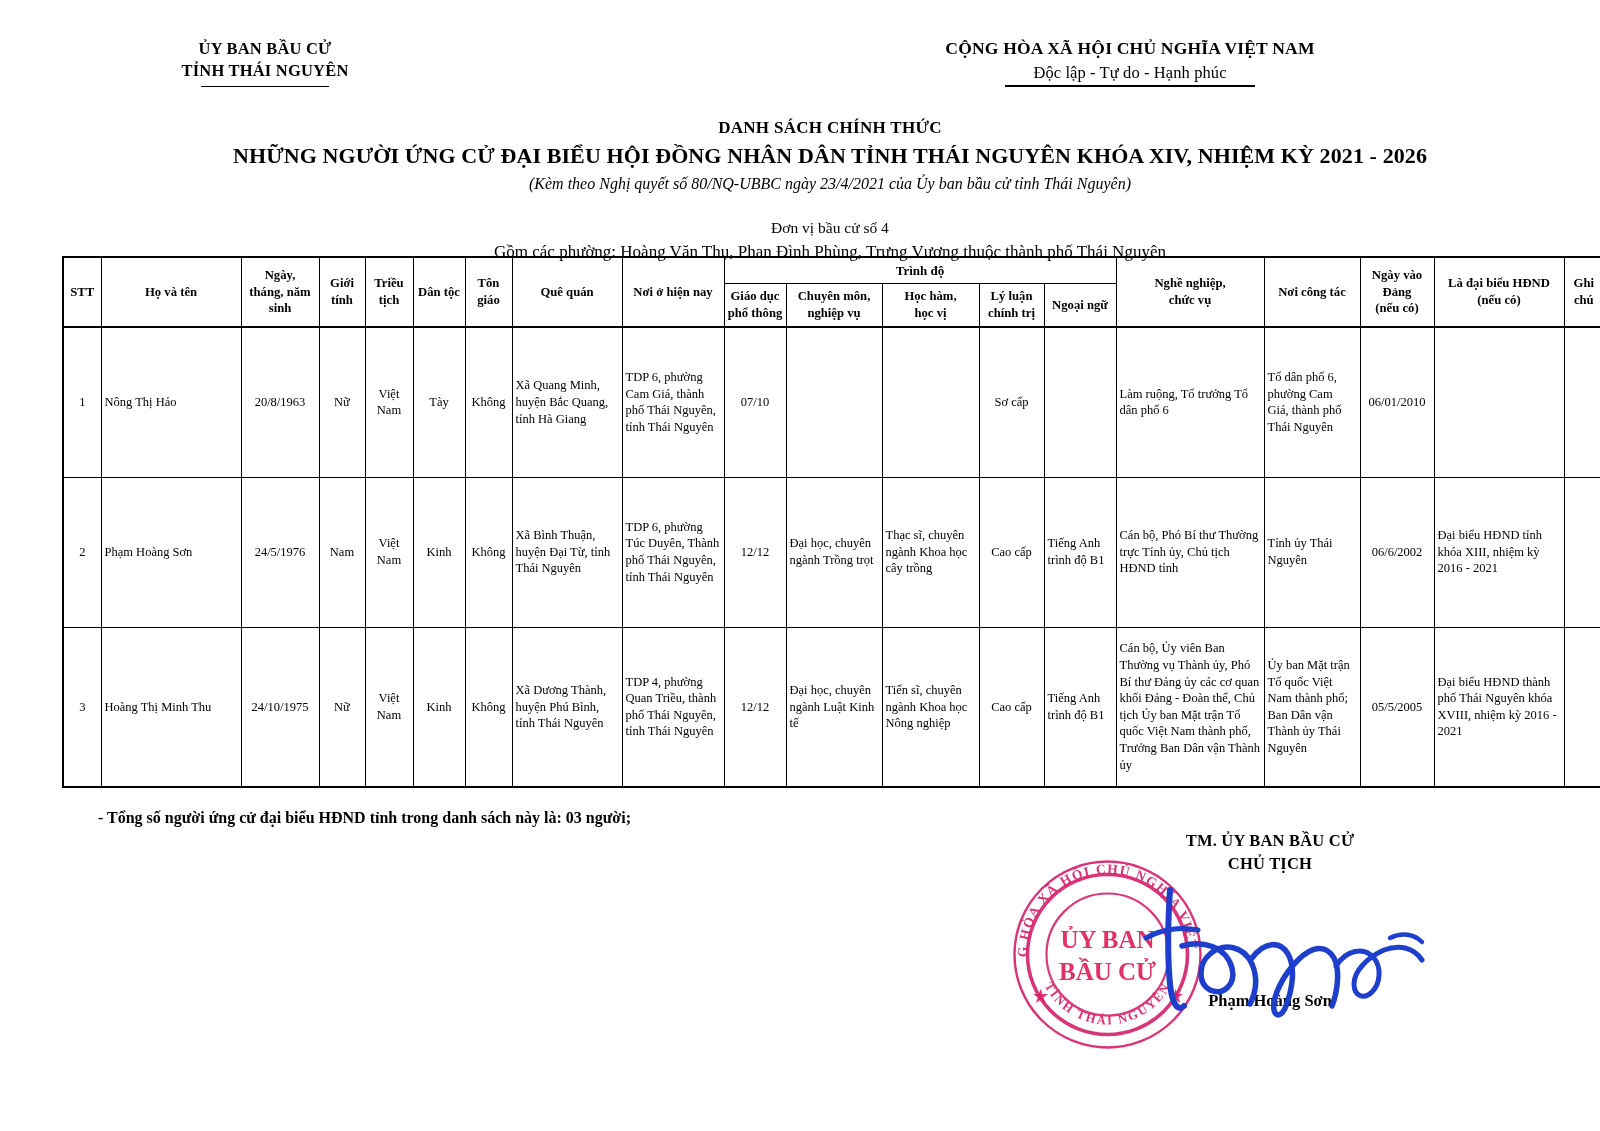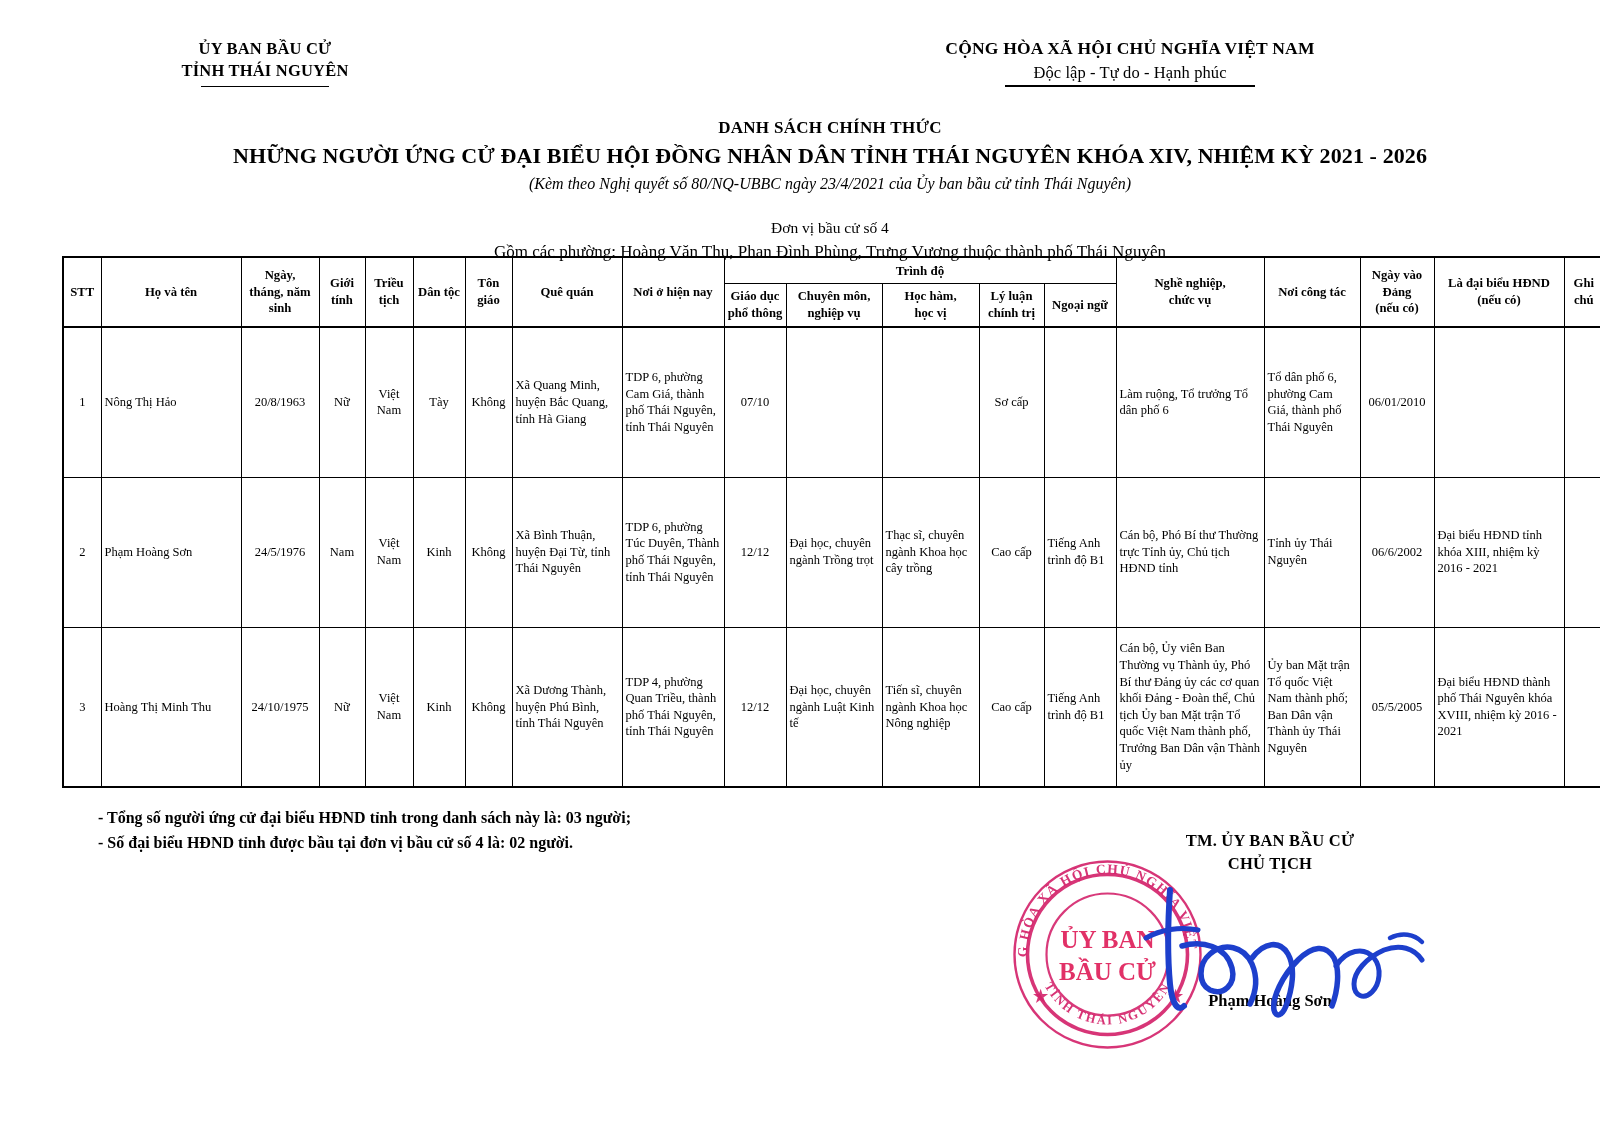--- a/index.html
+++ b/index.html
@@ -375,21 +375,20 @@
           <td class="l outer-bottom">Đại biểu HĐND thành phố Thái Nguyên khóa XVIII, nhiệm kỳ 2016 - 2021</td>
           <td class="c outer-right outer-bottom"></td>
         </tr>
 
       </tbody>
     </table>
   </div>
 
   <div class="notes">
     <div>- Tổng số người ứng cử đại biểu HĐND tỉnh trong danh sách này là: 03 người;</div>
-    <div>- Số đại biểu HĐND tỉnh được bầu tại đơn vị bầu cử số 4 là: 02 người.</div>
   </div>
 
   <div class="sign-block">
     <div class="sign-org">TM. ỦY BAN BẦU CỬ</div>
     <div class="sign-role">CHỦ TỊCH</div>
     <div class="sign-name">Phạm Hoàng Sơn</div>
   </div>
 
   <div class="seal">
     <svg width="205" height="205" viewBox="0 0 205 205" xmlns="http://www.w3.org/2000/svg">

